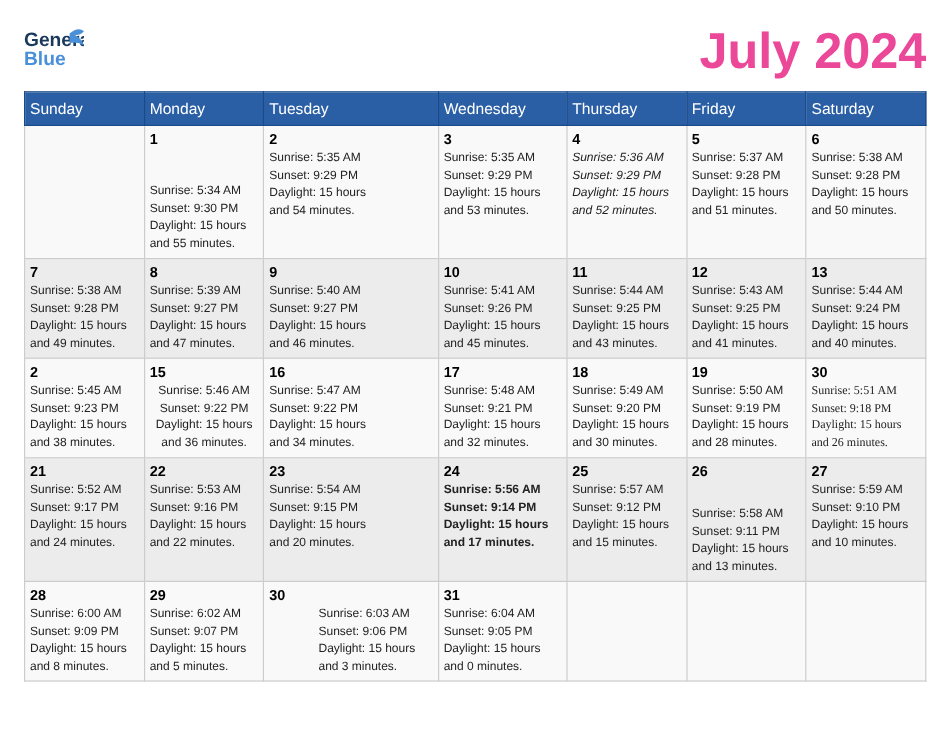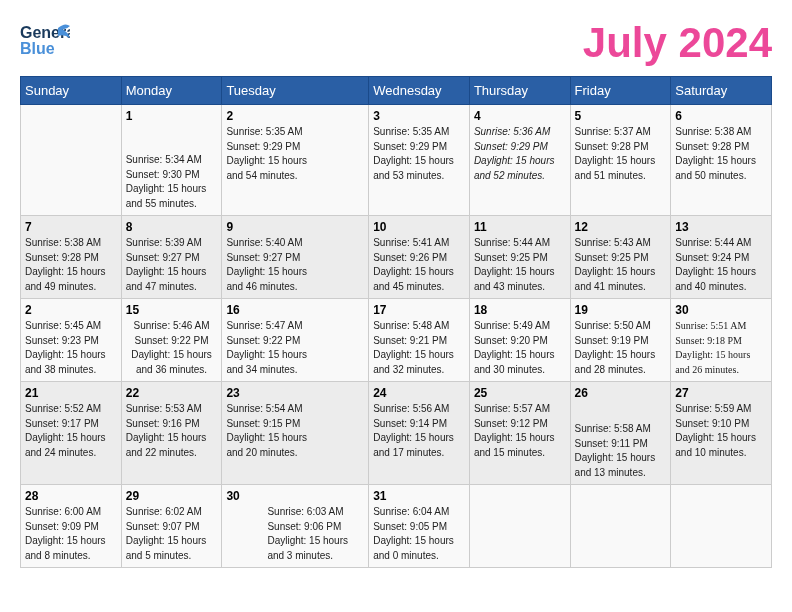--- a/index.html
+++ b/index.html
@@ -272,21 +272,21 @@
         </td>
         <td>
           <span class="day-num">23</span>
           <div class="day-info" style="white-space: pre-line;">Sunrise: 5:54 AM
 Sunset: 9:15 PM
 Daylight: 15 hours
 and 20 minutes.</div>
         </td>
         <td>
           <span class="day-num">24</span>
-          <div class="day-info" style="white-space: pre-line;">Sunrise: 5:56 AM
+          <div class="day-info" style="white-space: pre-line; font-weight: bold;">Sunrise: 5:56 AM
 Sunset: 9:14 PM
 Daylight: 15 hours
 and 17 minutes.</div>
         </td>
         <td>
           <span class="day-num">25</span>
           <div class="day-info" style="white-space: pre-line;">Sunrise: 5:57 AM
 Sunset: 9:12 PM
 Daylight: 15 hours
 and 15 minutes.</div>

